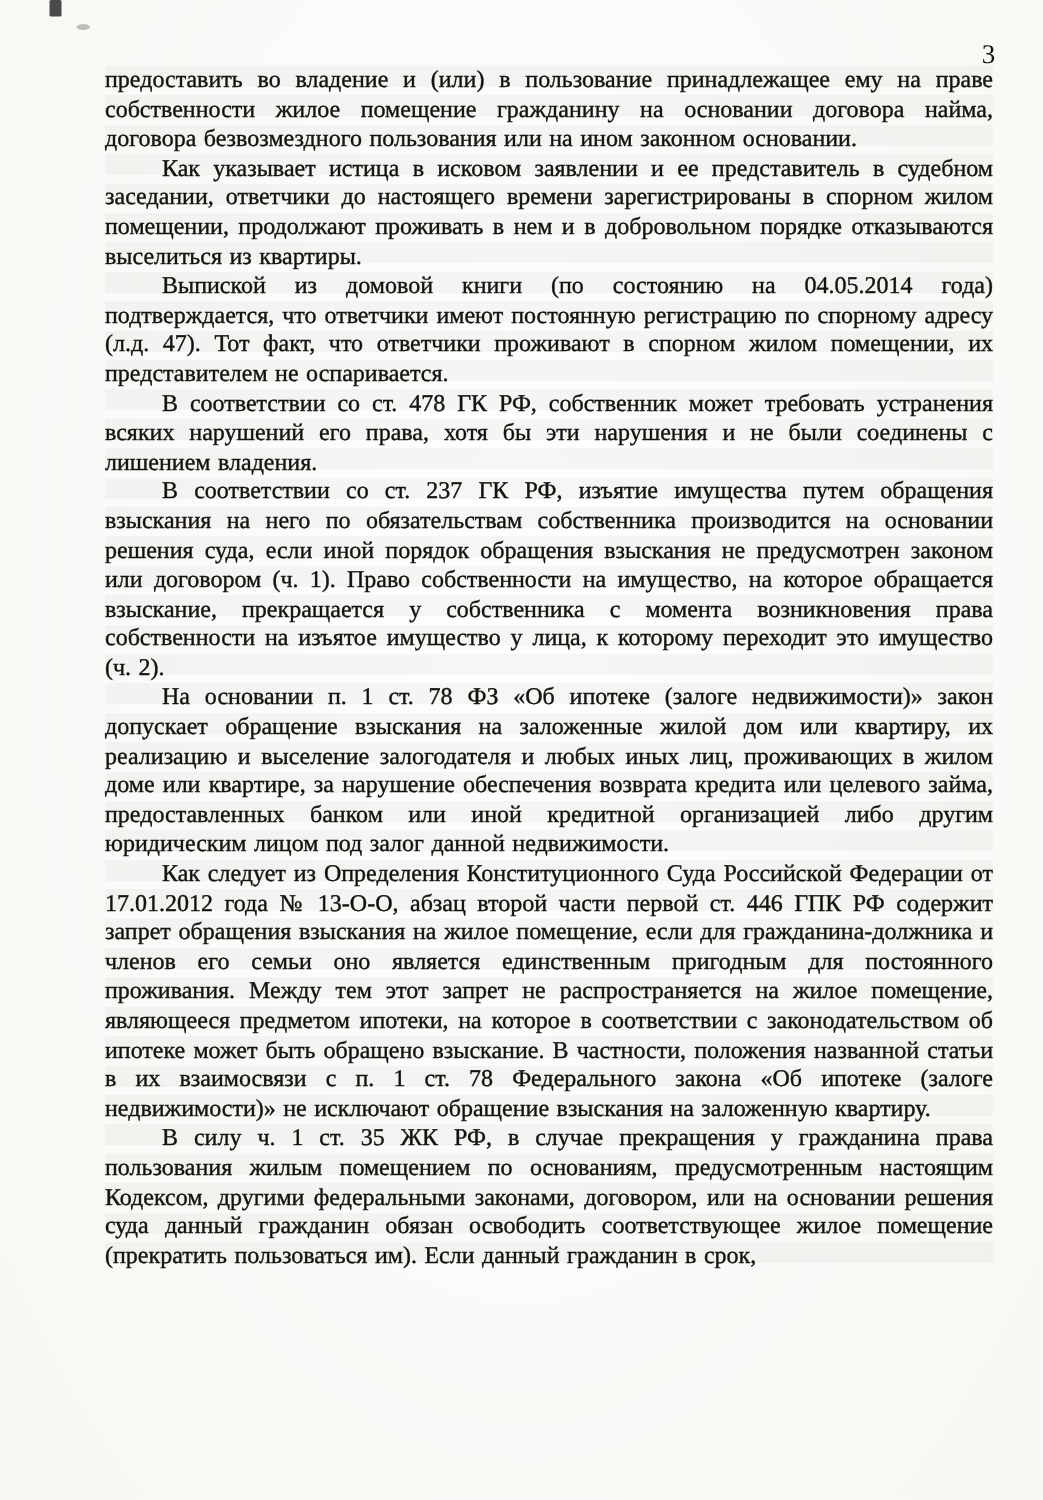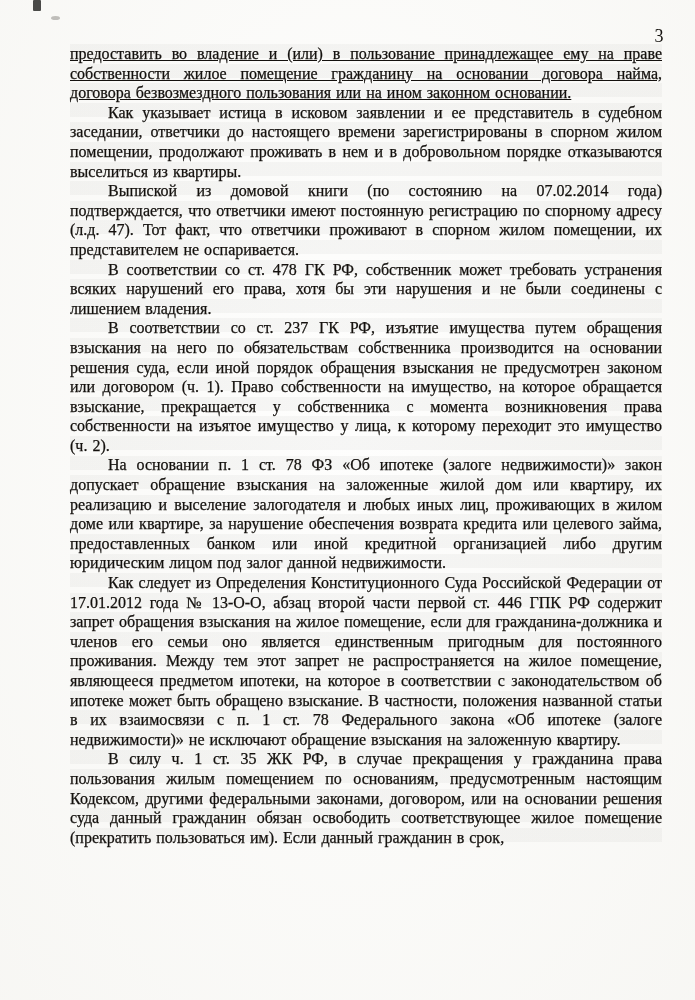--- a/index.html
+++ b/index.html
@@ -50,21 +50,20 @@
       rgba(255,255,255,0) 19.6px
     );
   }
   .doc-body p {
     margin: 0;
     text-indent: 38px;
     word-spacing: 1px;
   }
   .doc-body p:first-child {
     text-indent: 0;
-    text-decoration: underline;
   }
   
   .ink-mark {
     position: absolute;
     top: 0;
     left: 33px;
     width: 8px;
     height: 11px;
     background: #4a4a48;
     border-radius: 1px;
@@ -84,20 +83,20 @@
 
 <div class="page">
   <div class="ink-mark"></div>
   <div class="ink-smudge"></div>
 
   <div class="page-number">3</div>
 
   <div class="doc-body">
     <p>предоставить во владение и (или) в пользование принадлежащее ему на праве собственности жилое помещение гражданину на основании договора найма, договора безвозмездного пользования или на ином законном основании.</p>
     <p>Как указывает истица в исковом заявлении и ее представитель в судебном заседании, ответчики до настоящего времени зарегистрированы в спорном жилом помещении, продолжают проживать в нем и в добровольном порядке отказываются выселиться из квартиры.</p>
-    <p>Выпиской из домовой книги (по состоянию на 07.02.2014 года) подтверждается, что ответчики имеют постоянную регистрацию по спорному адресу (л.д. 47). Тот факт, что ответчики проживают в спорном жилом помещении, их представителем не оспаривается.</p>
+    <p>Выпиской из домовой книги (по состоянию на 04.05.2014 года) подтверждается, что ответчики имеют постоянную регистрацию по спорному адресу (л.д. 47). Тот факт, что ответчики проживают в спорном жилом помещении, их представителем не оспаривается.</p>
     <p>В соответствии со ст. 478 ГК РФ, собственник может требовать устранения всяких нарушений его права, хотя бы эти нарушения и не были соединены с лишением владения.</p>
     <p>В соответствии со ст. 237 ГК РФ, изъятие имущества путем обращения взыскания на него по обязательствам собственника производится на основании решения суда, если иной порядок обращения взыскания не предусмотрен законом или договором (ч. 1). Право собственности на имущество, на которое обращается взыскание, прекращается у собственника с момента возникновения права собственности на изъятое имущество у лица, к которому переходит это имущество (ч. 2).</p>
     <p>На основании п. 1 ст. 78 ФЗ «Об ипотеке (залоге недвижимости)» закон допускает обращение взыскания на заложенные жилой дом или квартиру, их реализацию и выселение залогодателя и любых иных лиц, проживающих в жилом доме или квартире, за нарушение обеспечения возврата кредита или целевого займа, предоставленных банком или иной кредитной организацией либо другим юридическим лицом под залог данной недвижимости.</p>
     <p>Как следует из Определения Конституционного Суда Российской Федерации от 17.01.2012 года № 13-О-О, абзац второй части первой ст. 446 ГПК РФ содержит запрет обращения взыскания на жилое помещение, если для гражданина-должника и членов его семьи оно является единственным пригодным для постоянного проживания. Между тем этот запрет не распространяется на жилое помещение, являющееся предметом ипотеки, на которое в соответствии с законодательством об ипотеке может быть обращено взыскание. В частности, положения названной статьи в их взаимосвязи с п. 1 ст. 78 Федерального закона «Об ипотеке (залоге недвижимости)» не исключают обращение взыскания на заложенную квартиру.</p>
     <p>В силу ч. 1 ст. 35 ЖК РФ, в случае прекращения у гражданина права пользования жилым помещением по основаниям, предусмотренным настоящим Кодексом, другими федеральными законами, договором, или на основании решения суда данный гражданин обязан освободить соответствующее жилое помещение (прекратить пользоваться им). Если данный гражданин в срок,</p>
   </div>
 </div>
 
 </body></html>

